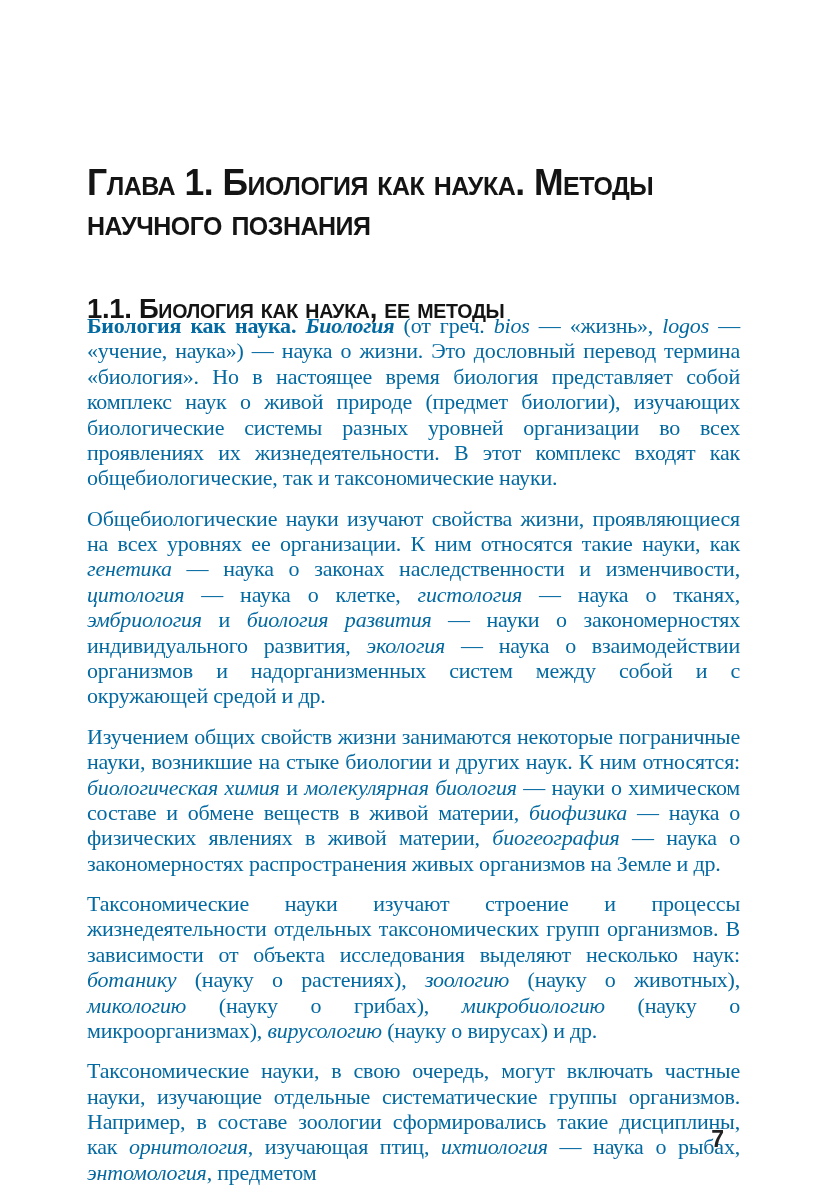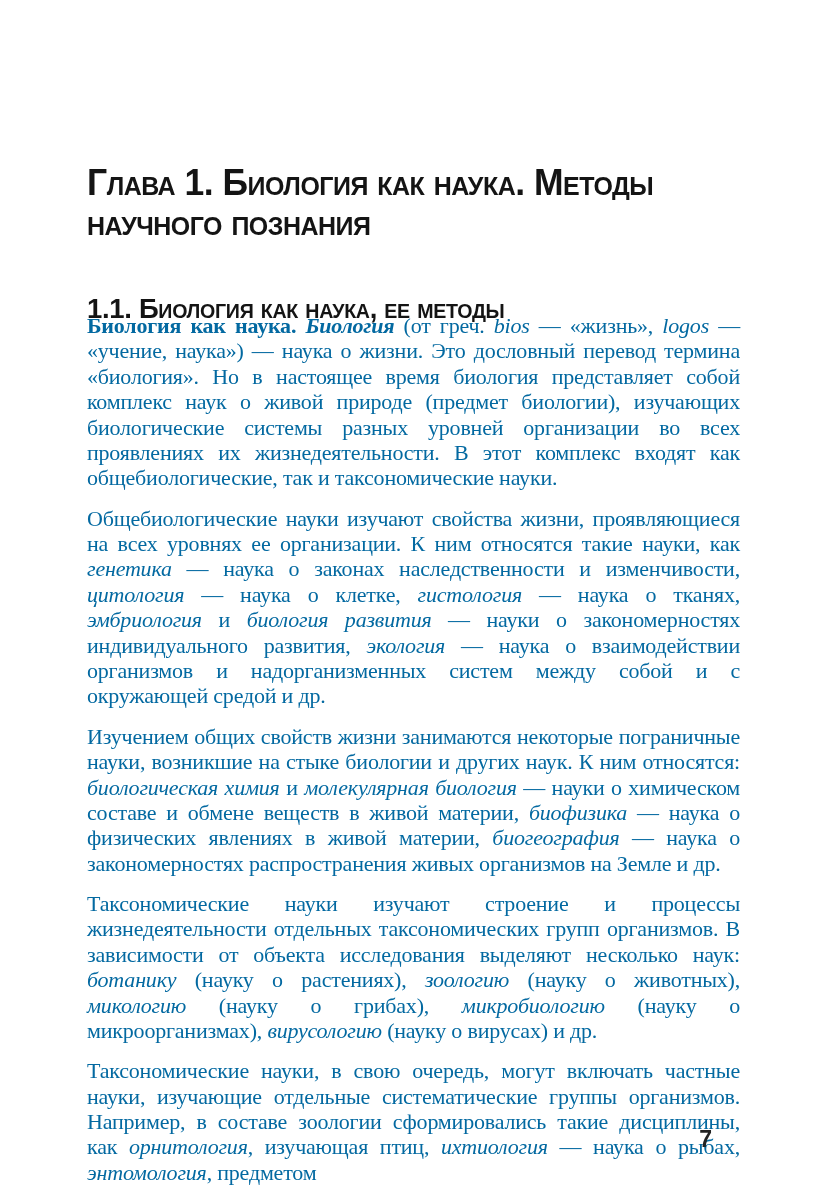--- a/index.html
+++ b/index.html
@@ -4,20 +4,21 @@
 <style>
   html,body{margin:0;padding:0;background:#fff;}
   .page{
     position:relative;
     width:789px;
     height:1200px;
     background:#ffffff;
     overflow:hidden;
     font-family:"Liberation Serif", serif;
     color:#1e1e1e;
+    padding-left:12px;
   }
   .chapter-title{
     position:absolute;
     left:87px;
     top:138px;
     font-family:"Liberation Sans", sans-serif;
     font-weight:700;
     font-variant:small-caps;
     font-size:37px;
     line-height:40px;

